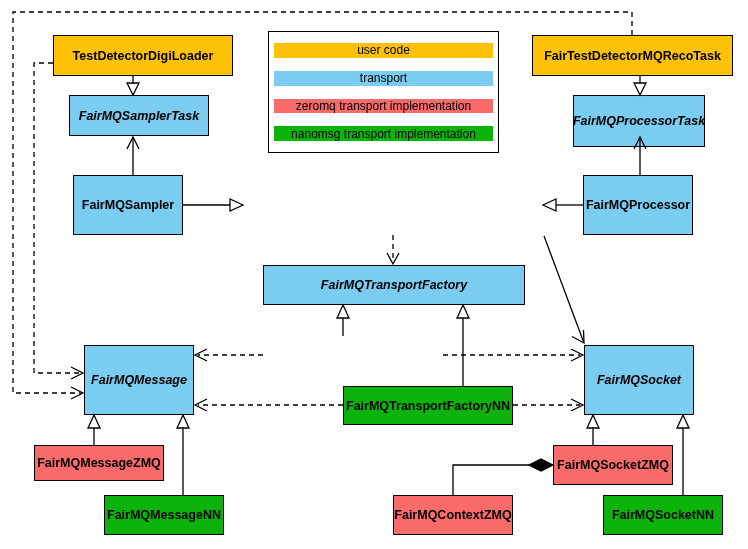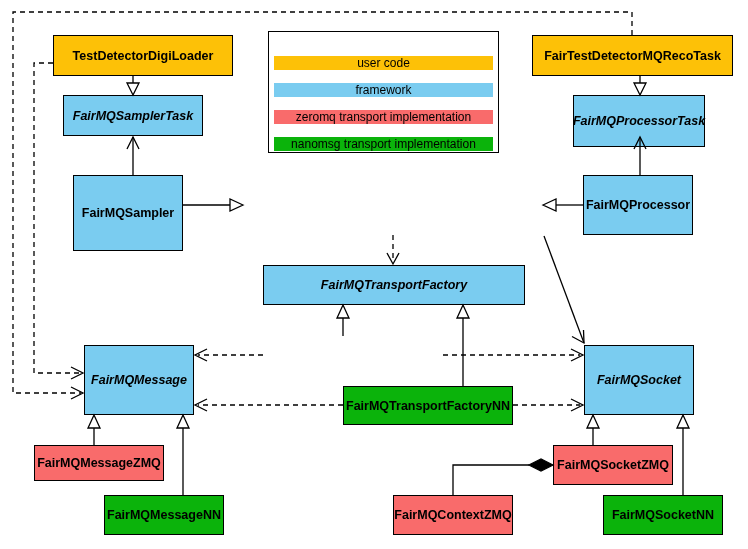--- a/index.html
+++ b/index.html
@@ -28,21 +28,21 @@
   .nn{background:#0bb30b;}
   .abstract{font-style:italic;}
   .legend{
     position:absolute;
     box-sizing:border-box;
     left:268px;top:31px;width:231px;height:122px;
     background:#fff;
     border:1.4px solid #000;
     display:flex;flex-direction:column;
     gap:13px;
-    padding:24px 5px;
+    padding:11px 5px;
     z-index:2;
   }
   .legend-item{
     height:16px;
     display:flex;align-items:center;justify-content:center;
     font-size:12px;
     color:#000;
   }
   svg.wires{
     position:absolute;left:0;top:0;z-index:3;
@@ -53,34 +53,34 @@
   .tri{fill:#fff;stroke:#000;stroke-width:1.3;}
   .diamond{fill:#000;stroke:#000;stroke-width:1.3;}
 </style>
 </head>
 <body>
 
 <div id="canvas">
 
   <div class="legend">
     <div class="legend-item user">user code</div>
-    <div class="legend-item fw">framework</div>
+    <div class="legend-item fw">transport</div>
     <div class="legend-item zmq">zeromq transport implementation</div>
     <div class="legend-item nn">nanomsg transport implementation</div>
   </div>
 
   <div class="node user" style="left:53px;top:35px;width:180px;height:41px">TestDetectorDigiLoader</div>
 
   <div class="node user" style="left:532px;top:35px;width:201px;height:41px">FairTestDetectorMQRecoTask</div>
 
-  <div class="node fw abstract" style="left:63px;top:95px;width:140px;height:41px">FairMQSamplerTask</div>
+  <div class="node fw abstract" style="left:69px;top:95px;width:140px;height:41px">FairMQSamplerTask</div>
 
   <div class="node fw abstract" style="left:573px;top:95px;width:132px;height:52px">FairMQProcessorTask</div>
 
-  <div class="node fw" style="left:73px;top:175px;width:110px;height:76px">FairMQSampler</div>
+  <div class="node fw" style="left:73px;top:175px;width:110px;height:60px">FairMQSampler</div>
 
 
   <div class="node fw" style="left:583px;top:175px;width:110px;height:60px">FairMQProcessor</div>
 
   <div class="node fw abstract" style="left:263px;top:265px;width:262px;height:40px">FairMQTransportFactory</div>
 
   <div class="node fw abstract" style="left:584px;top:345px;width:110px;height:70px">FairMQSocket</div>
 
   <div class="node fw abstract" style="left:84px;top:345px;width:110px;height:70px">FairMQMessage</div>
 

